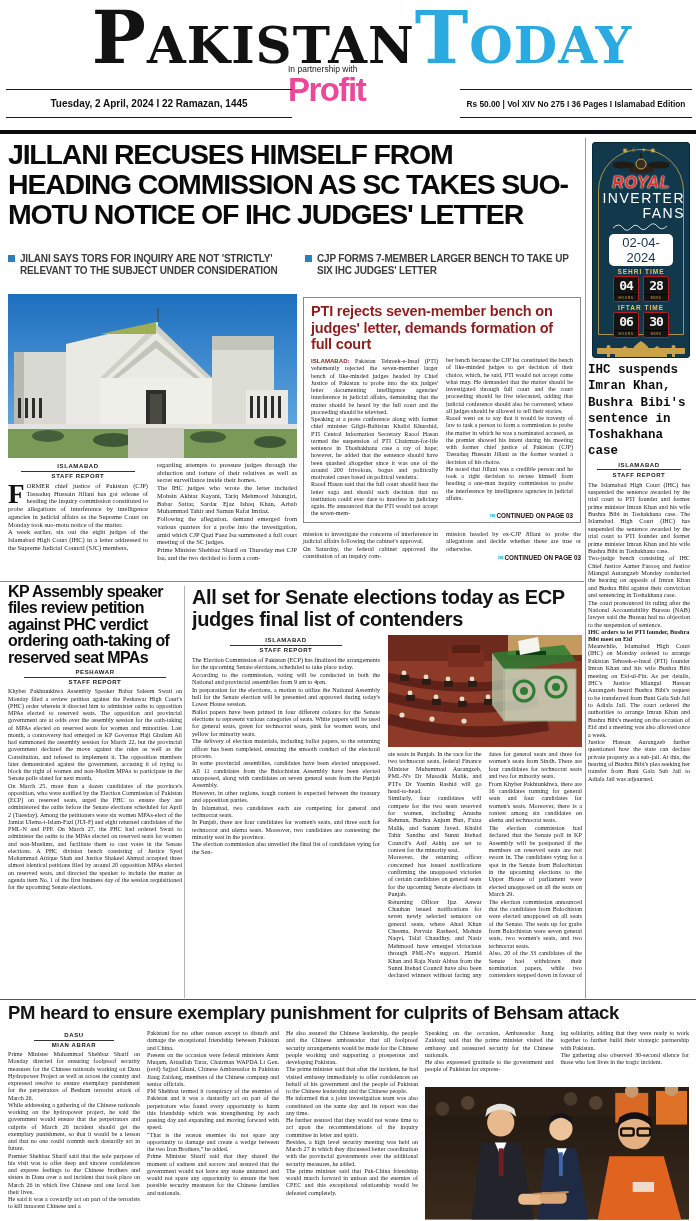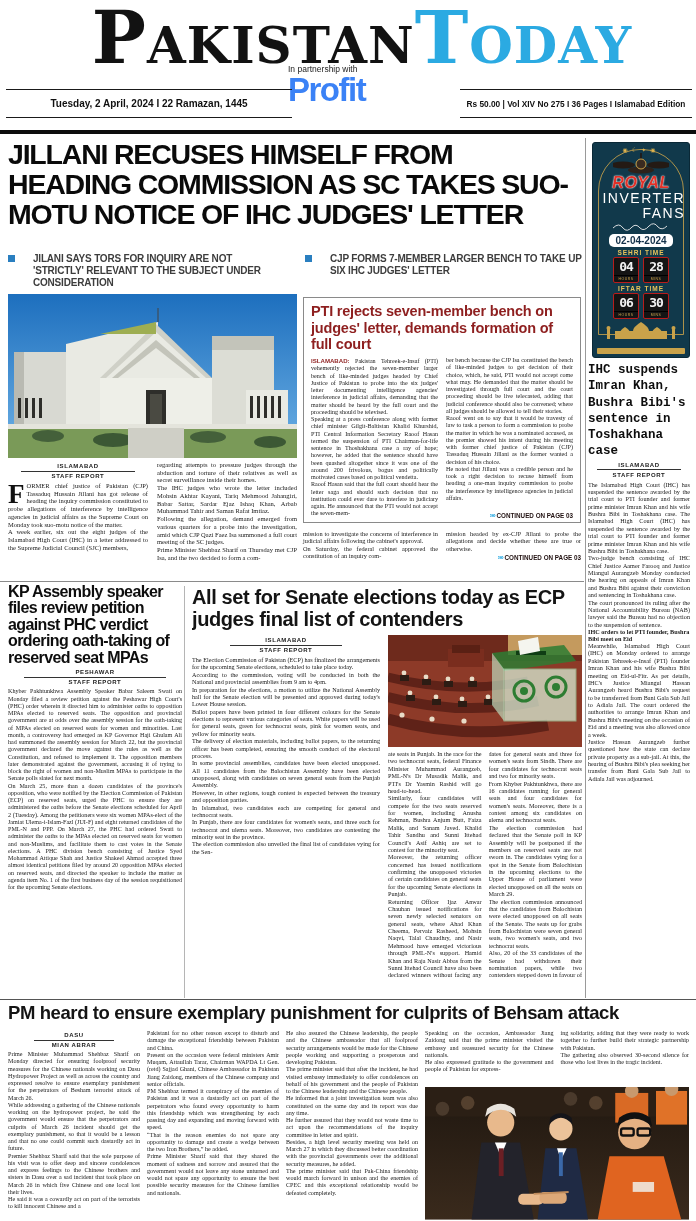--- a/index.html
+++ b/index.html
@@ -8,21 +8,21 @@
           overflow:hidden; font-family:"Liberation Serif", serif; color:#1a1a1a; }
 
   
   .mast-title { position:absolute; left:0; top:2px; width:100%; text-align:center;
     font-family:"DejaVu Serif", serif; font-variant:small-caps; font-weight:bold;
     font-size:72px; line-height:1; letter-spacing:1px;padding-left:28px; }
   .mast-black { color:#121212; } .mast-blue { color:#2baae2; }
   .partner { position:absolute; left:288px; top:64px; width:180px; text-align:left;
     font-family:"Liberation Sans", sans-serif; }
   .partner-tag { font-size:8.5px; color:#222; }
-  .partner-logo { font-size:33px; font-weight:bold; letter-spacing:-1.5px; color:#3b82f6; line-height:.95; }
+  .partner-logo { font-size:33px; font-weight:bold; letter-spacing:-1.5px; color:#ec4899; line-height:.95; }
   .info-strip { position:absolute; top:89px; height:29px; border-top:1.5px solid #1a1a1a;
     border-bottom:1.5px solid #1a1a1a; display:flex; align-items:center; justify-content:center;
     font-family:"Liberation Sans", sans-serif; font-weight:bold; color:#111; }
   .info-left  { left:6px;  width:286px; font-size:10px; }
   .info-right { left:460px; width:232px; font-size:8.3px; }
   .top-rule { position:absolute; left:0; top:130px; width:696px; height:4px; background:#0d0d0d; }
 
   
   .bodytxt { font-size:6.4px; line-height:1.19; text-align:justify; white-space:pre-line; color:#191919; }
   .dateline { text-align:center; font-family:"Liberation Sans", sans-serif; margin:2px auto 3px; width:82%; }
@@ -34,21 +34,21 @@
                font-size:6.3px; color:#201010; margin-top:2px; }
   .chev { color:#2baae2; letter-spacing:-1px; }
   .vrule { position:absolute; width:1px; background:#9a9a9a; }
   .hrule { position:absolute; height:1px; background:#8a8a8a; }
 
   
   .lead-headline { position:absolute; left:8px; top:139px; width:574px;
     font-family:"Liberation Sans", sans-serif; font-weight:bold; font-size:28.5px;
     letter-spacing:-1.2px; line-height:1.06; color:#0a0a0a; }
   .bullets { position:absolute; left:8px; top:253px; width:574px; display:flex; gap:20px; }
-  .bullet-item { flex:1; display:flex; gap:18px; }
+  .bullet-item { flex:1; display:flex; gap:5px; }
   .bullet-sq { width:7px; height:7px; background:#2a7fc0; margin-top:2px; flex:none; }
   .bullet-txt { font-family:"Liberation Sans", sans-serif; font-weight:bold; font-size:10px;
     line-height:1.18; color:#3d3d3d; letter-spacing:-0.2px; }
   .lead-photo { position:absolute; left:8px; top:294px; width:289px; height:164px; }
   .lead-cols { position:absolute; left:8px; top:461px; width:289px; height:121px;
     display:flex; gap:9px; overflow:hidden; }
   .lead-cols > div { flex:1; overflow:hidden; }
 
   
   .pti-box { position:absolute; left:303px; top:297px; width:278px; height:226px;
@@ -70,21 +70,21 @@
     border-radius:3px; padding:3px 4px; overflow:hidden; font-family:"Liberation Sans", sans-serif;
     text-align:center; border:1px solid #0a2836; }
   .ad-arch { position:absolute; left:5px; top:6px; right:5px; bottom:22px;
     border:1px solid #c9a24a; border-radius:42px 42px 0 0; opacity:.85; }
   .ad-deco { position:relative; font-size:6px; color:#e2b54d; letter-spacing:4px; height:7px; }
   .ad-fan { display:block; margin:0 auto; }
   .ad-brand { position:relative; font-size:16px; font-weight:bold; font-style:italic; color:#e03128;
     letter-spacing:.5px; line-height:1; text-shadow:0 0 1px #fff, 0 0 2px #fff; }
   .ad-product { position:relative; font-size:14px; font-weight:normal; color:#fff; letter-spacing:1.5px;
     line-height:1.1; white-space:pre-line; text-align:right; }
-  .ad-date { position:relative; background:#fff; color:#15324a; font-weight:bold; font-size:10px;
+  .ad-date { position:relative; background:#fff; color:#15324a; font-weight:normal; font-size:13px;
     border-radius:5px; width:64px; margin:3px auto 2px; padding:1px 0; }
   .ad-label { position:relative; color:#e8c35a; font-weight:bold; font-size:6.5px; letter-spacing:1px; margin-top:2px; }
   .ad-clock { position:relative; display:flex; justify-content:center; gap:4px; margin-top:1px; }
   .ad-tile { width:26px; background:#141414; border:1px solid #b91c1c; border-radius:2px; }
   .ad-digits { color:#f2f2f2; font-weight:bold; font-size:13px; line-height:17px;
     border-bottom:1px solid #000; font-family:"DejaVu Sans Mono", monospace; letter-spacing:-1px; }
   .ad-tile-label { color:#c9a24a; font-size:3.5px; letter-spacing:.5px; padding:1px 0; }
   .ad-mosque { display:block; margin:2px auto 0; position:relative; }
   .ad-bar { position:absolute; left:4px; right:4px; bottom:3px; height:6px; background:#c9a24a; border-radius:1px; }
 

